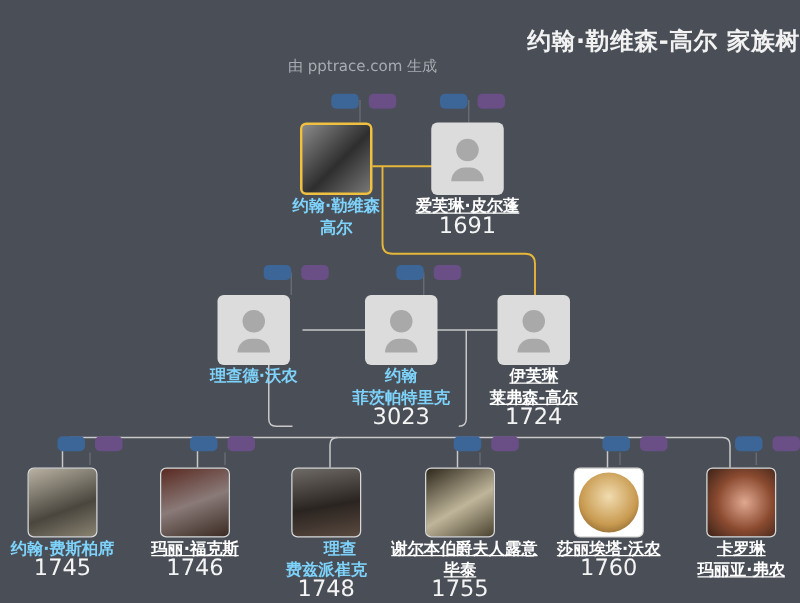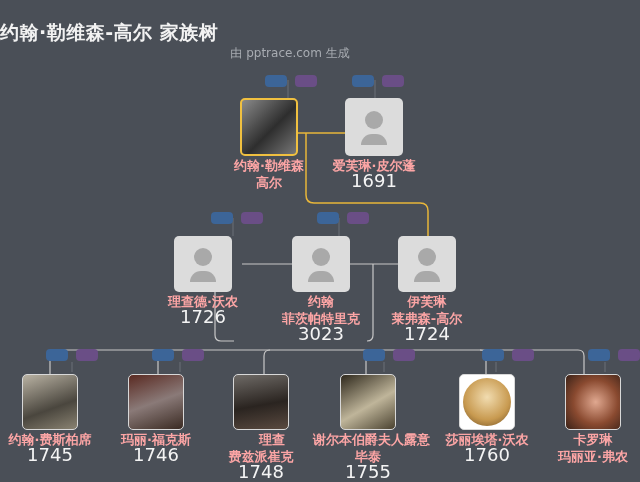--- a/index.html
+++ b/index.html
@@ -1,30 +1,30 @@
 <!DOCTYPE html>
 <html><head>
 <meta charset="utf-8">
 <style>
   html, body { margin:0; padding:0; }
   body { width:640px; height:482px; background:#4a4f57; overflow:hidden; position:relative;
          font-family:"DejaVu Sans","Liberation Sans",sans-serif; }
-  .title { position:absolute; left:0; width:640px; top:20px; text-align:left; color:#f2f2f2;
+  .title { position:absolute; left:0; width:640px; top:20px; text-align:right; color:#f2f2f2;
            font-size:19px; font-weight:bold; letter-spacing:0.5px; }
   .subtitle { position:absolute; left:0; width:580px; top:45px; text-align:center; color:#a8acb2; font-size:12px; }
   svg.lines { position:absolute; left:0; top:0; }
   .node { position:absolute; width:110px; text-align:center; }
   .photo { width:54px; height:54px; margin:0 auto; border-radius:5px; background:#dcdcdc; position:relative; overflow:hidden; box-sizing:border-box; }
   .photo.sel { border:2px solid #f0c040; }
   .photo.img { border:1px solid #d8d8d8; }
   .placeholder-head { position:absolute; left:18px; top:12px; width:18px; height:18px; border-radius:50%; background:#a9a9a9; }
   .placeholder-body { position:absolute; left:14px; top:33px; width:26px; height:11px; border-radius:13px 13px 0 0; background:#a9a9a9; }
   .name { font-size:13px; font-weight:bold; line-height:15px; margin-top:2px; white-space:nowrap; }
-  .name.m { color:#fca5a5; }
-  .name.f { color:#fca5a5; }
+  .name.m { color:#7dd3fc; }
+  .name.f { color:#ffffff;text-decoration:underline; }
   .year { color:#f4f4f4; font-size:18px; line-height:15px; }
   .tag { position:absolute; width:22px; height:12px; border-radius:4px; }
   .tag.b { background:#3c6598; }
   .tag.p { background:#6a4e86; }
 </style>
 </head>
 <body>
 
 <div class="title">约翰·勒维森-高尔 家族树</div>
 <div class="subtitle">由 pptrace.com 生成</div>
@@ -87,21 +87,20 @@
   <div class="name f">爱芙琳·皮尔蓬</div>
   <div class="year">1691</div>
 </div>
 
 <div class="node" style="left:148px;top:236px">
   <div class="photo" style="width:58px;height:56px">
     <div class="placeholder-head" style="left:20px;top:12px"></div>
       <div class="placeholder-body" style="left:16px;top:35px"></div>
   </div>
   <div class="name m">理查德·沃农</div>
-  <div class="year">1726</div>
 </div>
 <div class="node" style="left:266px;top:236px">
   <div class="photo" style="width:58px;height:56px">
     <div class="placeholder-head" style="left:20px;top:12px"></div>
       <div class="placeholder-body" style="left:16px;top:35px"></div>
   </div>
   <div class="name m">约翰</div>
   <div class="name m">菲茨帕特里克</div>
   <div class="year">3023</div>
 </div>

